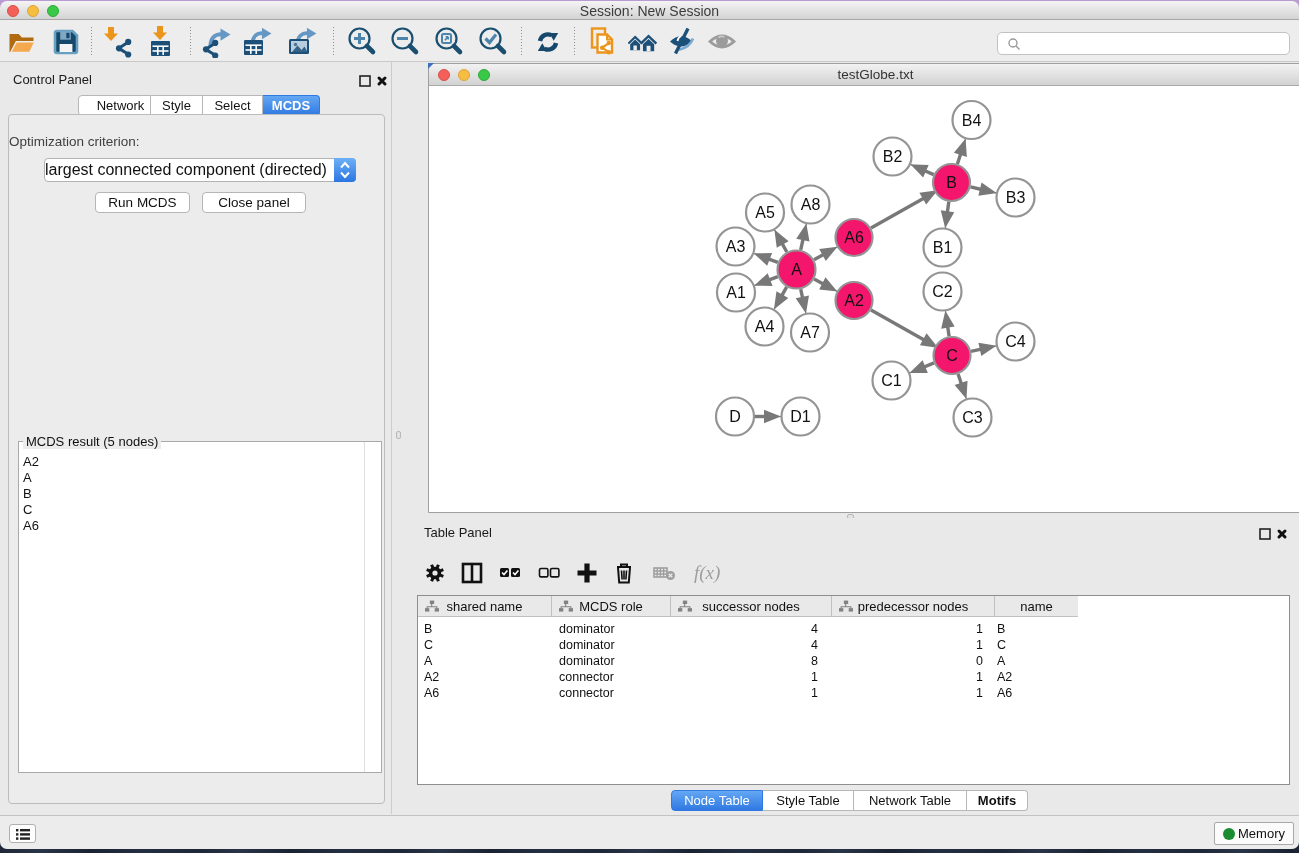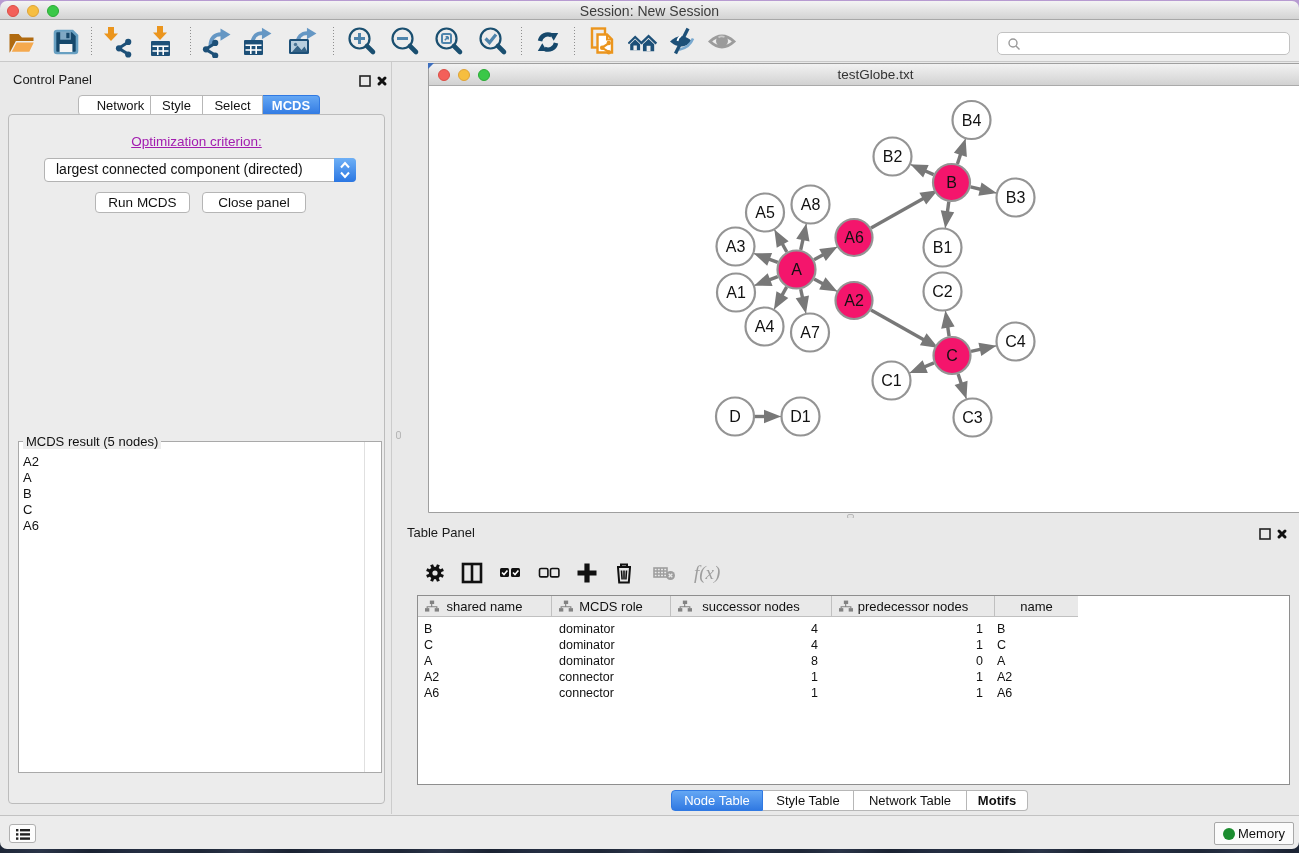--- a/index.html
+++ b/index.html
@@ -28,40 +28,40 @@
 
 #cpanel { left:0; top:62px; width:392px; height:752px; background:#e9e9e9; border-right:1px solid #cccccc; }
 #cpanel .phead { left:13px; top:10px; font-size:13px; color:#1a1a1a; }
 .winbtns { top:11px; }
 #cptabs { left:78px; top:33px; height:21px; font-size:13px; }
 .tab { float:left; height:21px; line-height:20px; background:#fff; border:1px solid #b7b7b7; border-left:none; color:#111; text-align:center; white-space:nowrap; overflow:hidden; }
 .tab.first { border-left:1px solid #b7b7b7; border-radius:4px 0 0 4px; }
 .tab.last { border-radius:0 4px 4px 0;font-weight:bold; }
 .tab.sel { background:linear-gradient(#64a7f4,#3079e2); color:#fff; border-color:#3079e2; }
 #cpcontent { left:8px; top:52px; width:377px; height:690px; border:1px solid #bcbcbc; border-radius:4px; background:#ececec; }
-#optlabel { left:0; top:19px; width:100%; text-align:center; font-size:13.5px; color:#a21caf;text-decoration:underline; }
-#dropdown { left:35px; top:43px; width:312px; height:24px; background:#fff; border:1px solid #b3b3b3; border-radius:4px; font-size:14px; color:#111; line-height:21px; padding-left:11px; }
+#optlabel { left:0; top:19px; width:100%; font-size:13.5px; color:#404040; }
+#dropdown { left:35px; top:43px; width:312px; height:24px; background:#fff; border:1px solid #b3b3b3; border-radius:4px; font-size:16px; color:#111; line-height:21px; }
 #dropdown .step { position:absolute; right:-1px; top:-1px; width:22px; height:24px; border-radius:0 4px 4px 0; background:linear-gradient(#6eb0f6,#2a76e2); }
 .btn { height:21px; line-height:19px; background:#fff; border:1px solid #b5b5b5; border-radius:4px; font-size:13.5px; color:#111; text-align:center; }
 #btnrun { left:86px; top:77px; width:95px; }
 #btnclose { left:193px; top:77px; width:104px; }
 #fieldset { left:9px; top:326px; width:364px; height:332px; border:1px solid #a9a9a9; background:#fff; }
 #fieldset .legend { position:absolute; left:4px; top:-8px; background:#ececec; padding:0 3px; font-size:13px; color:#111; }
 #fieldset .items { position:absolute; left:4px; top:5px; font-size:13px; color:#111; line-height:16px; }
 #fieldset .sbar { position:absolute; right:16px; top:0px; width:1px; height:330px; background:#e0e0e0; }
 
 
 #netwin { left:403px; top:63px; width:895px; height:450px; background:#fff; border:1px solid #9f9f9f; border-radius:4px 4px 0 0;margin-left:25px; }
 #nettitle { left:0; top:0; width:100%; height:22px; background:linear-gradient(#f2f2f2,#d2d2d2); border-bottom:1px solid #aaaaaa; border-radius:4px 4px 0 0; }
 #nettitle .title { width:100%; text-align:center; font-size:13.5px; color:#333; line-height:21px; }
 #grip { right:2px; bottom:2px; width:11px; height:11px; }
 
 
 #tpanel { left:393px; top:518px; width:906px; height:296px; background:#e9e9e9; }
-#tpanel .phead { left:14px; top:7px; font-size:13px; color:#1a1a1a; }
+#tpanel .phead { left:31px; top:7px; font-size:13px; color:#1a1a1a; }
 #ttoolbar { left:24px; top:30px; width:860px; height:32px; }
 #tablebox { left:24px; top:77px; width:873px; height:190px; background:#fff; border:1px solid #8e8e8e; }
 .thead { left:0; top:0; height:21px; background:#e9e9e9; border-right:1px solid #c0c0c0; border-bottom:1px solid #c0c0c0; font-size:13px; color:#111; text-align:center; line-height:21px; }
 .trow { font-size:12.5px; color:#111; height:16px; line-height:16px; }
 #btabs { left:278px; top:272px; height:21px; font-size:13px; }
 
 
 #statusbar { left:0; top:815px; width:1299px; height:34px; background:#ececec; border-top:1px solid #c2c2c2; border-radius:0 0 7px 7px; z-index:3; }
 #listbtn { left:9px; top:8px; width:27px; height:19px; background:#fdfdfd; border:1px solid #b0b0b0; border-radius:3px; }
 #membtn { left:1214px; top:6px; width:80px; height:23px; background:#fbfbfb; border:1px solid #a8a8a8; border-radius:2px; font-size:13px; color:#111; line-height:21px; text-align:center; }

